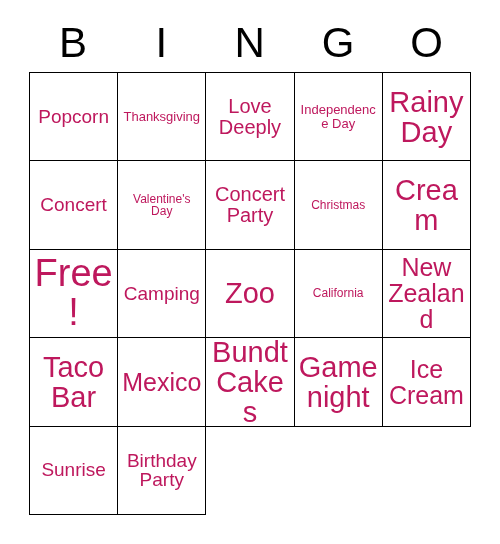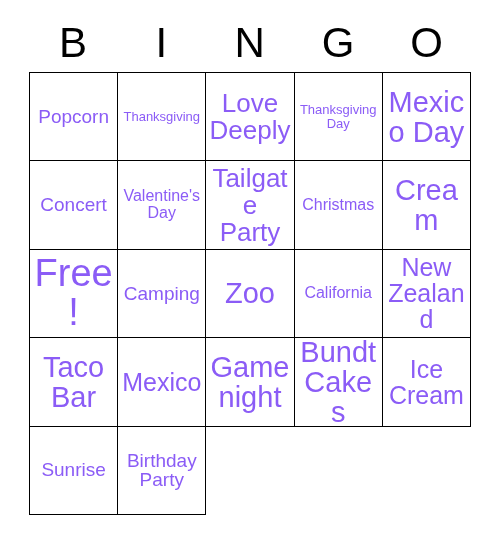--- a/index.html
+++ b/index.html
@@ -65,29 +65,29 @@
     text-align: center;
     padding: 2px 3px;
     overflow: hidden;
     background: #ffffff;
   }
   .cell-text {
     display: block;
     width: 100%;
     line-height: 1.04;
     font-weight: 400;
-    color: #8b5cf6;
+    color: #be185d;
     word-wrap: break-word;
     user-select: none;
   }
   
   .fs-xs   { font-size: 13px; }
-  .fs-sm   { font-size: 16px; }
+  .fs-sm   { font-size: 12px; }
   .fs-md   { font-size: 19px; }
-  .fs-lg   { font-size: 26px; text-align: center; }
+  .fs-lg   { font-size: 20px; text-align: center; }
   .fs-xl   { font-size: 25px; }
   .fs-xxl  { font-size: 29px; }
   .fs-free { font-size: 38px; }
 </style>
 </head>
 <body>
 
 <div id="bingo-card">
 
   <div id="bingo-header">
@@ -103,34 +103,34 @@
     <div class="bingo-cell">
         <span class="cell-text fs-md">Popcorn</span>
       </div>
     <div class="bingo-cell">
         <span class="cell-text fs-xs">Thanksgiving</span>
       </div>
     <div class="bingo-cell">
         <span class="cell-text fs-lg">Love Deeply</span>
       </div>
     <div class="bingo-cell">
-        <span class="cell-text fs-xs">Thanksgiving Day</span>
+        <span class="cell-text fs-xs">Independence Day</span>
       </div>
     <div class="bingo-cell">
-        <span class="cell-text fs-xxl">Mexico Day</span>
+        <span class="cell-text fs-xxl">Rainy Day</span>
       </div>
 
     <div class="bingo-cell">
         <span class="cell-text fs-md">Concert</span>
       </div>
     <div class="bingo-cell">
         <span class="cell-text fs-sm">Valentine's Day</span>
       </div>
     <div class="bingo-cell">
-        <span class="cell-text fs-lg">Tailgate Party</span>
+        <span class="cell-text fs-lg">Concert Party</span>
       </div>
 
     <div class="bingo-cell">
         <span class="cell-text fs-sm">Christmas</span>
       </div>
     <div class="bingo-cell">
         <span class="cell-text fs-xxl">Cream</span>
       </div>
     <div class="bingo-cell">
         <span class="cell-text fs-free">Free!</span>
@@ -149,24 +149,24 @@
         <span class="cell-text fs-xl">New Zealand</span>
       </div>
     <div class="bingo-cell">
         <span class="cell-text fs-xxl">Taco Bar</span>
       </div>
     <div class="bingo-cell">
         <span class="cell-text fs-xl">Mexico</span>
       </div>
 
     <div class="bingo-cell">
-        <span class="cell-text fs-xxl">Game night</span>
+        <span class="cell-text fs-xxl">Bundt Cakes</span>
       </div>
     <div class="bingo-cell">
-        <span class="cell-text fs-xxl">Bundt Cakes</span>
+        <span class="cell-text fs-xxl">Game night</span>
       </div>
     <div class="bingo-cell">
         <span class="cell-text fs-xl">Ice Cream</span>
       </div>
     <div class="bingo-cell">
         <span class="cell-text fs-md">Sunrise</span>
       </div>
     <div class="bingo-cell">
         <span class="cell-text fs-md">Birthday Party</span>
       </div>

